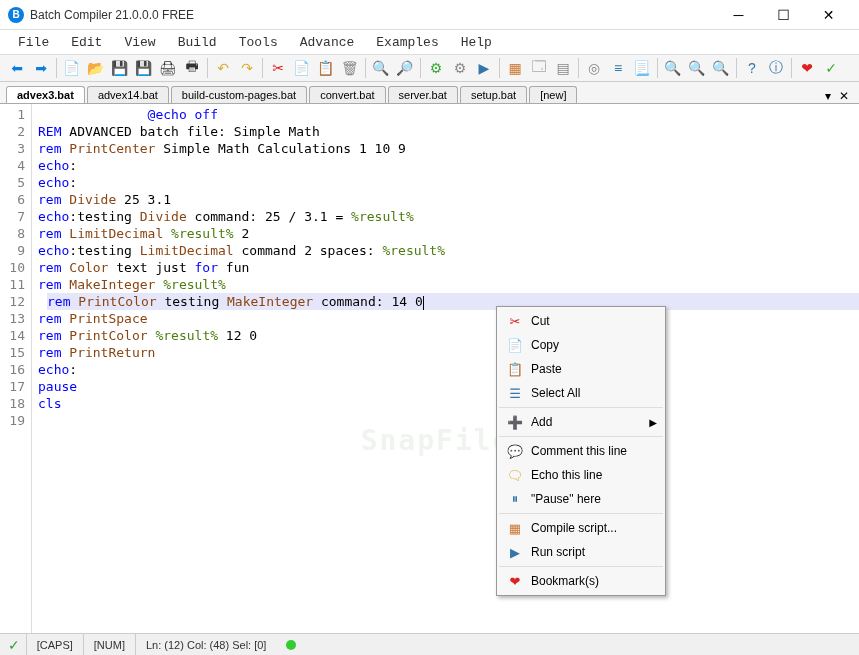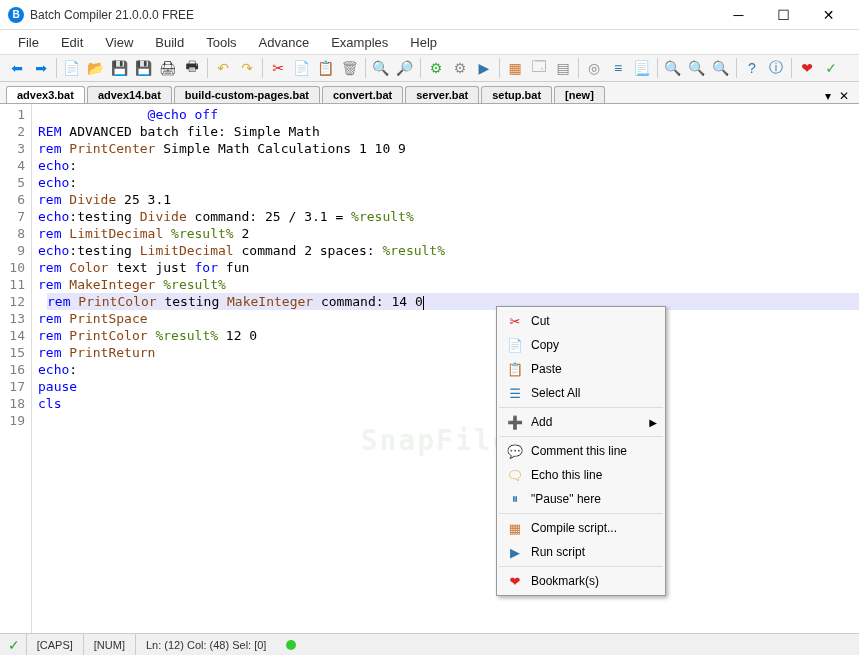--- a/index.html
+++ b/index.html
@@ -2,27 +2,27 @@
 <html><head>
 <meta charset="utf-8">
 <style>
 * { margin: 0; padding: 0; box-sizing: border-box; }
 body { font-family: "Segoe UI", Tahoma, sans-serif; font-size: 12px; background: #fff; width: 859px; height: 655px; overflow: hidden; position: relative; }
 .titlebar { height: 30px; background: #fff; display: flex; align-items: center; padding: 0 8px; border-bottom: 1px solid #ddd; }
 .titlebar .app-icon { width: 16px; height: 16px; background: #0a7de0; border-radius: 50%; margin-right: 6px; display: flex; align-items: center; justify-content: center; color: #fff; font-size: 10px; font-weight: bold; }
 .titlebar .title { flex: 1; font-size: 12px; color: #333; }
 .titlebar .wincontrols { display: flex; gap: 0; }
 .titlebar .winbtn { width: 45px; height: 30px; display: flex; align-items: center; justify-content: center; font-size: 14px; cursor: pointer; }
-.menubar { height: 24px; display: flex; align-items: center; padding: 0 8px; gap: 2px; }
+.menubar { height: 24px; display: flex; align-items: center; padding: 0 8px; gap: 2px; font-family: Liberation Mono, monospace; }
 .menubar .menuitem { padding: 2px 10px; cursor: pointer; font-size: 13px; color: #333; }
 .toolbar { height: 28px; background: #f5f5f5; border-top: 1px solid #ddd; border-bottom: 1px solid #ccc; display: flex; align-items: center; padding: 0 6px; gap: 2px; }
 .toolbar .tbtn { width: 22px; height: 22px; display: flex; align-items: center; justify-content: center; cursor: pointer; border: 1px solid transparent; font-size: 14px; }
 .toolbar .sep { width: 1px; height: 20px; background: #ccc; margin: 0 2px; }
 .tabbar { height: 22px; background: #f5f5f5; display: flex; align-items: flex-end; padding: 0 6px; border-bottom: 1px solid #aaa; }
-.tabbar .tab { padding: 2px 10px; font-size: 11px; border: 1px solid #aaa; border-bottom: none; background: #eee; margin-right: 2px; cursor: pointer; border-radius: 3px 3px 0 0; position: relative; font-weight: bold; }
+.tabbar .tab { padding: 2px 10px; font-size: 11px; border: 1px solid #aaa; border-bottom: none; background: #eee; margin-right: 2px; cursor: pointer; border-radius: 3px 3px 0 0; position: relative; }
 .tabbar .tab.active { background: #fff; font-weight: bold; z-index: 2; }
 .tabbar .spacer { flex: 1; }
 .tabbar .tabctl { padding: 0 4px; cursor: pointer; font-size: 12px; }
 .editor { display: flex; height: 535px; background: #fff; font-family: Consolas, monospace; font-size: 13px; }
 .gutter { width: 32px; background: #fff; color: #808080; text-align: right; padding: 2px 6px 0 0; border-right: 1px solid #ddd; }
 .gutter div { height: 17px; line-height: 17px; }
 .code { flex: 1; padding: 2px 0 0 6px; position: relative; }
 .code .line { height: 17px; line-height: 17px; white-space: pre; }
 .code .line.hl { background: #e6e6fa; margin-left: 9px; }
 .kw-rem { color: #0000ff; }

